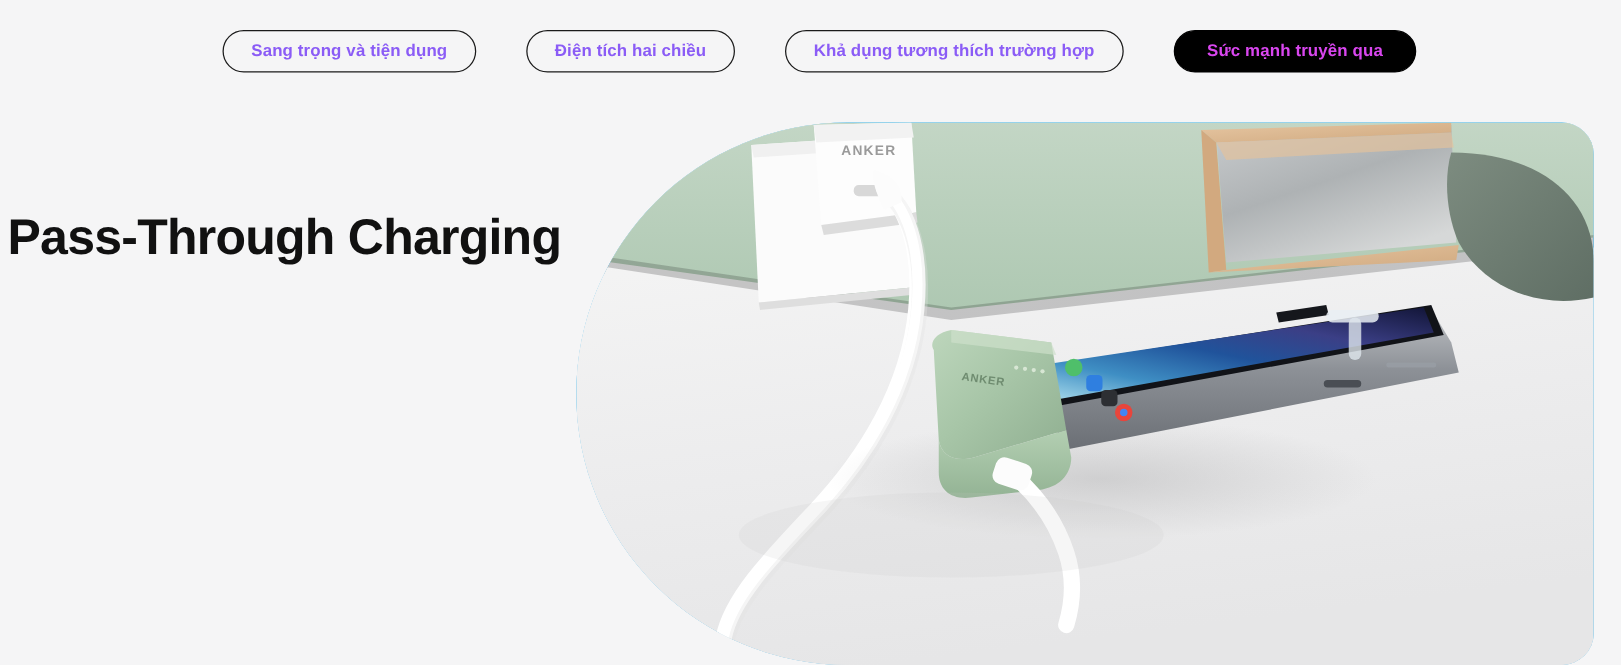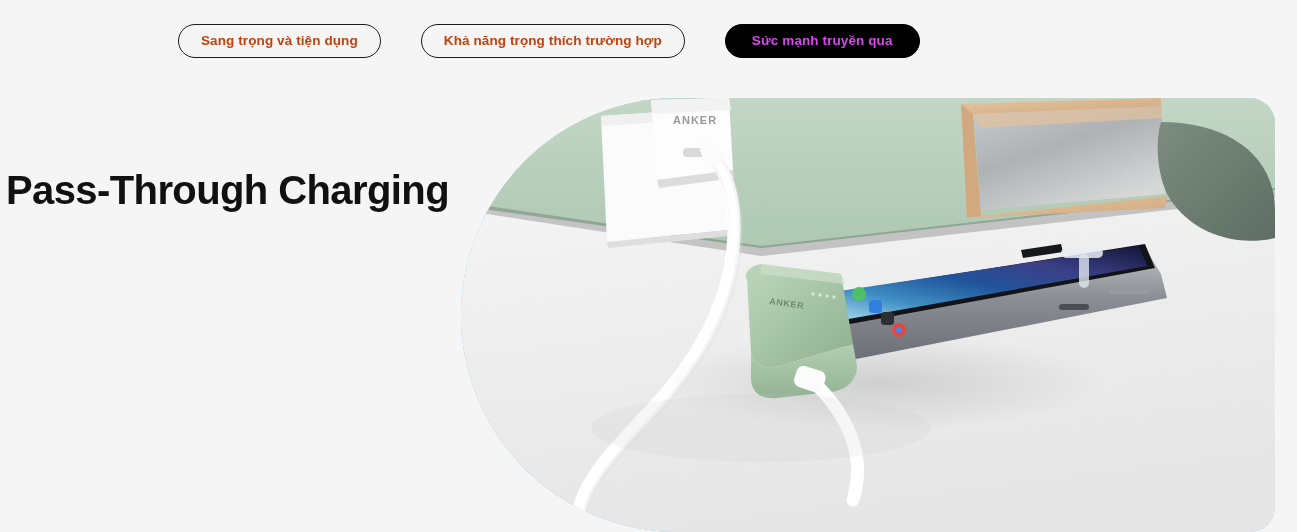--- a/index.html
+++ b/index.html
@@ -14,21 +14,21 @@
   
   .tabs {
     position:absolute; top:24px; left:178px;
     display:flex; align-items:center; gap:40px;
   }
   .tab {
     height:34px;
     border-radius:17px;
     border:1.3px solid #1b1b1b;
     background:transparent;
-    color:#c2410c;
+    color:#8b5cf6;
     font-size:13.5px;
     font-weight:600;
     letter-spacing:.1px;
     display:flex; align-items:center; justify-content:center;
     padding:0 22px;
     white-space:nowrap;
     cursor:pointer;
     line-height:1;
   }
   .tab.active {
@@ -70,21 +70,22 @@
   }
   .hero svg { display:block; width:100%; height:100%; }
 </style>
 </head>
 <body>
 
 <div class="page">
 
   <div class="tabs">
     <button class="tab">Sang trọng và tiện dụng</button>
-    <button class="tab">Khả năng trọng thích trường hợp</button>
+    <button class="tab">Điện tích hai chiều</button>
+    <button class="tab">Khả dụng tương thích trường hợp</button>
     <button class="tab active">Sức mạnh truyền qua</button>
   </div>
 
   <div class="copy">
     <h1 class="headline">Pass-Through Charging</h1>
   </div>
 
   <div class="hero">
     <svg viewBox="0 0 814 434" preserveAspectRatio="none">
       <defs>

